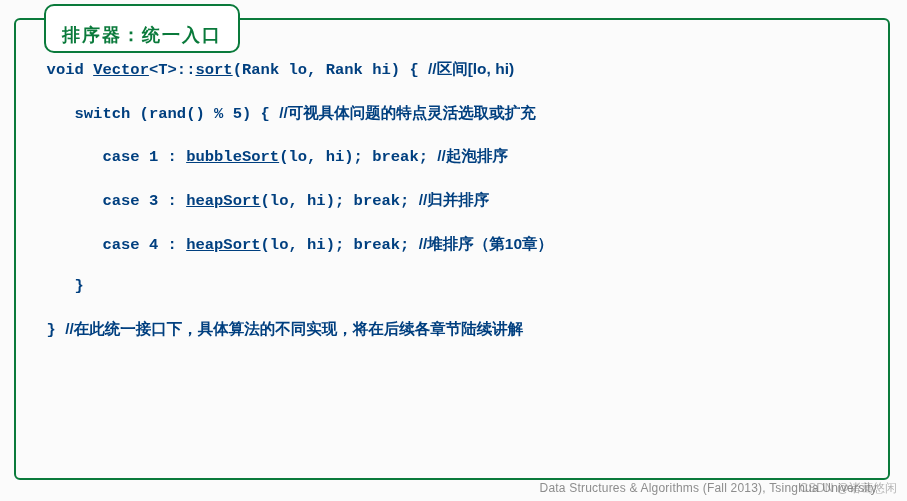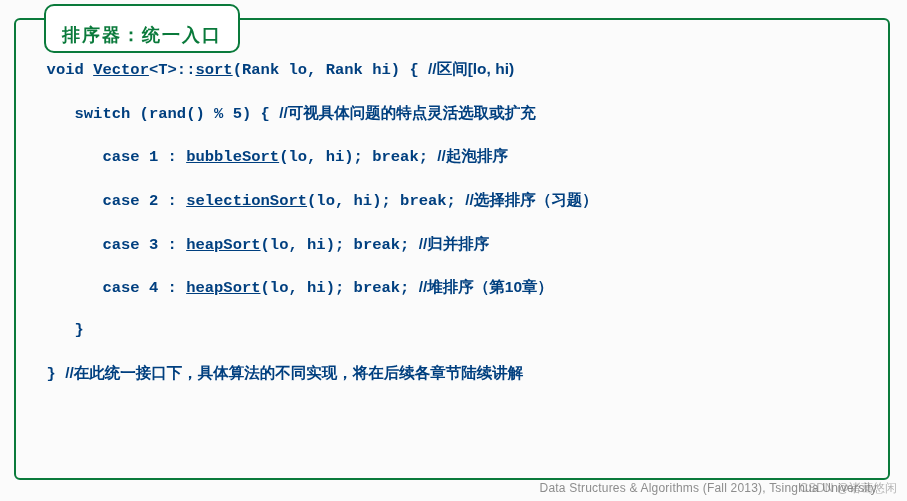--- a/index.html
+++ b/index.html
@@ -94,21 +94,20 @@
 
 <div class="content">
 
 
   <div class="row"><span>  void </span><span class="u">Vector</span><span>&lt;T&gt;::</span><span class="u">sort</span><span>(Rank lo, Rank hi) { </span><span class="cmt cjk">//区间[lo, hi)</span></div>
 
   <div class="row"><span>     switch (rand() % 5) { </span><span class="cmt cjk">//可视具体问题的特点灵活选取或扩充</span></div>
 
   <div class="row"><span>        case 1 : </span><span class="u">bubbleSort</span><span>(lo, hi); break; </span><span class="cmt cjk">//起泡排序</span></div>
 
-  <div class="row"><span>        case 2 : </span><span class="u">selectionSort</span><span>(lo, hi); break; </span><span class="cmt cjk">//选择排序（习题）</span></div>
 
   <div class="row"><span>        case 3 : </span><span class="u">heapSort</span><span>(lo, hi); break; </span><span class="cmt cjk">//归并排序</span></div>
 
   <div class="row"><span>        case 4 : </span><span class="u">heapSort</span><span>(lo, hi); break; </span><span class="cmt cjk">//堆排序（第10章）</span></div>
 
 
   <div class="row"><span>     }</span></div>
 
   <div class="row" style="margin-bottom:8px"><span>  } </span><span class="cmt cjk">//在此统一接口下，具体算法的不同实现，将在后续各章节陆续讲解</span></div>
 

